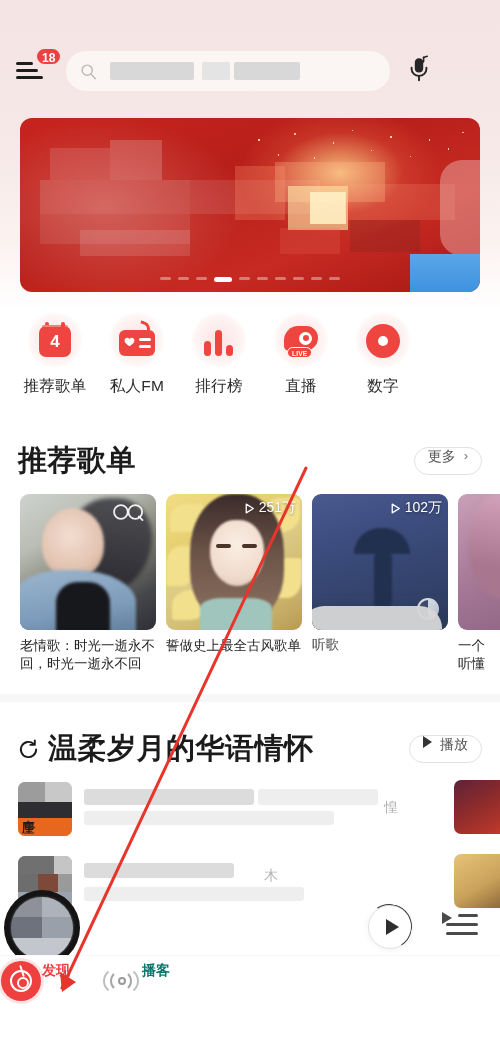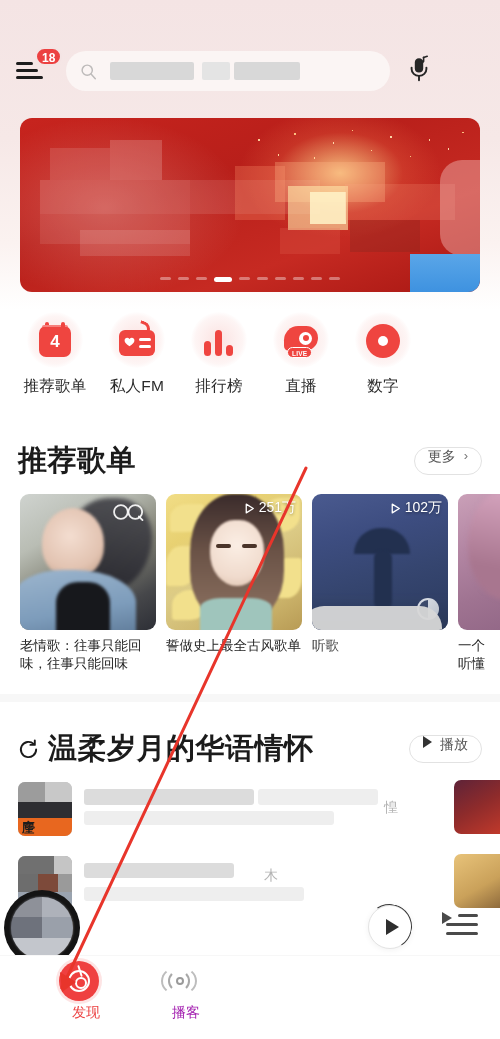--- a/index.html
+++ b/index.html
@@ -225,23 +225,23 @@
   .float-queue i.q2 { top:11px; width:32px; }
   .float-queue i.q3 { top:20px; width:32px; }
   .float-queue .t { position:absolute; left:0; top:0px; width:0;height:0;border-left:10px solid #4a4a4a;border-top:6px solid transparent;border-bottom:6px solid transparent; }
 
   
   .tabbar {
     position:absolute; left:0; bottom:0; width:500px; height:84px;
     background:#fff; display:flex; align-items:flex-start; padding-top:4px;
     border-top:1px solid rgba(0,0,0,.03);
   }
-  .tab { width:100px; display:flex; flex-direction:column; align-items:flex-end; }
+  .tab { width:100px; display:flex; align-items:flex-start;font-weight:bold; }
   .tab-ico { width:42px; height:42px; display:flex; align-items:center; justify-content:center; }
-  .tab-label { margin-top:2px; font-size:14px; color:#a21caf; }
+  .tab-label { margin-top:2px; font-size:14px; color:#0f766e; }
   .tab.active .tab-label { color:#ec4141; }
   .logo-circle { width:40px; height:40px; border-radius:50%; background:#ef4040; position:relative; box-shadow:0 0 0 3px rgba(239,64,64,.14); }
   .logo-circle .sp { position:absolute; left:9px; top:9px; width:22px; height:22px; border:2.4px solid #fff; border-radius:50%; }
   .logo-circle .sp:after { content:""; position:absolute; left:4.6px; top:4.6px; width:8px; height:8px; border:2.2px solid #fff; border-radius:50%; }
   .logo-circle .stem { position:absolute; left:20px; top:4px; width:2.4px; height:12px; background:#fff; border-radius:2px; transform:rotate(-18deg); }
   .podcast-ico { position:relative; width:40px; height:28px; }
   .podcast-ico .dot { position:absolute; left:17px; top:10px; width:8px; height:8px; border:2px solid #9a9a9a; border-radius:50%; }
   .podcast-ico .w { position:absolute; top:3px; border:2px solid #a8a8a8; border-radius:50%; }
   .podcast-ico .w1 { left:9px; width:22px; height:22px; border-color:transparent #a8a8a8 transparent #a8a8a8; }
   .podcast-ico .w2 { left:2px; top:-1px; width:36px; height:30px; border-color:transparent #bdbdbd transparent #bdbdbd; }
@@ -412,21 +412,21 @@
           <div class="jacket"></div>
           <div class="top"></div>
         <span class="qq">
           <svg viewBox="0 0 40 20" width="36" height="18">
               <circle cx="11" cy="10" r="7.6" fill="none" stroke="#fff" stroke-width="2" opacity=".9"></circle>
               <circle cx="27" cy="10" r="7.6" fill="none" stroke="#fff" stroke-width="2" opacity=".9"></circle>
               <line x1="31" y1="15" x2="35" y2="19" stroke="#fff" stroke-width="2" stroke-linecap="round" opacity=".9"></line>
             </svg>
         </span>
       </div>
-      <div class="card-title">老情歌：往事只能回味，往事只能回味</div>
+      <div class="card-title">老情歌：时光一逝永不回，时光一逝永不回</div>
     </div>
 
     <div class="card">
       <div class="card-img img2">
         <div class="leaf" style="left:4px;top:10px;width:34px;height:28px;"></div>
         <div class="leaf" style="left:0px;top:52px;width:30px;height:40px;"></div>
         <div class="leaf" style="left:6px;top:96px;width:36px;height:30px;"></div>
         <div class="leaf" style="right:2px;top:4px;width:38px;height:34px;"></div>
         <div class="leaf" style="right:0px;top:64px;width:30px;height:40px;"></div>
         <div class="hair2"></div>
@@ -451,21 +451,21 @@
           <div class="body"></div>
           <div class="knob"></div>
         <div class="card-badge">
           <svg width="13" height="13" viewBox="0 0 14 14">
               <path d="M3.5 2.3l7.6 4.7-7.6 4.7z" fill="none" stroke="#fff" stroke-width="1.4" stroke-linejoin="round"></path>
             </svg>
           <span>102万</span>
         </div>
         <div class="mosaic-blk" style="left:-10px;bottom:-22px;width:140px;height:46px;border-radius:22px;background:#d7d7d7;opacity:.95;"></div>
       </div>
-      <div class="card-title" style="color:#3d3d3d;">听歌</div>
+      <div class="card-title" style="color:#3d3d3d;font-family:Liberation Mono, monospace;">听歌</div>
     </div>
 
     <div class="card">
       <div class="card-img img4">
         <div class="h4"></div>
       </div>
       <div class="card-title">
         <div>一个</div>
         <div>听懂</div>
       </div>

